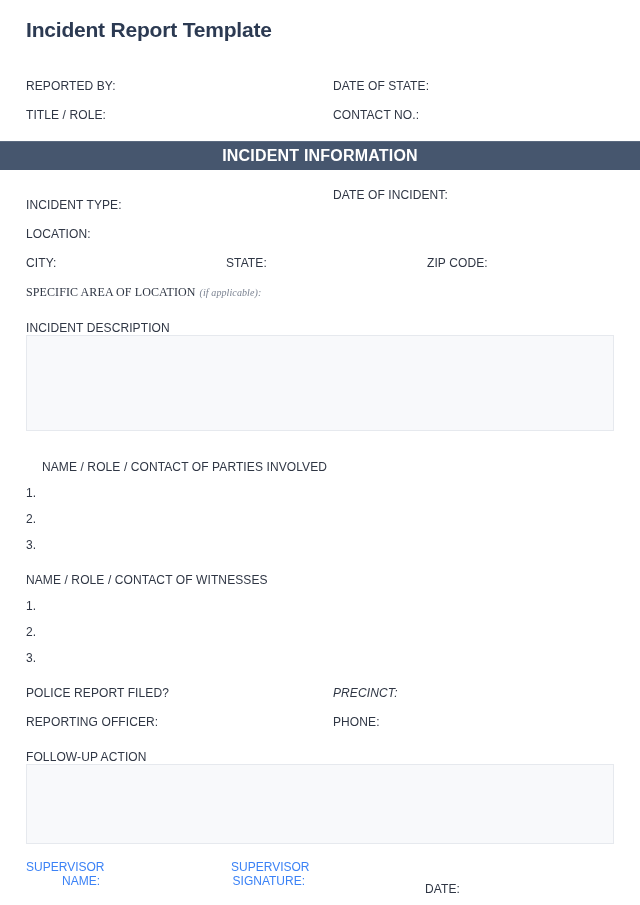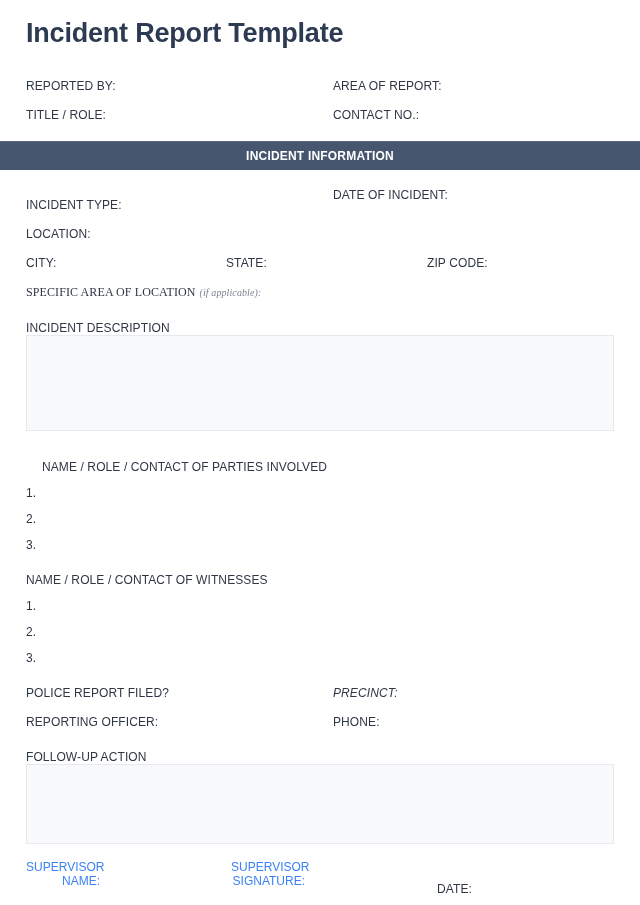--- a/index.html
+++ b/index.html
@@ -1,33 +1,33 @@
 <!DOCTYPE html>
 <html><head>
 <meta charset="utf-8">
 <style>
   * { box-sizing: border-box; margin: 0; padding: 0; }
   html, body { width: 640px; height: 905px; background: #ffffff; overflow: hidden; }
   body { font-family: "Liberation Sans", "DejaVu Sans", sans-serif; color: #2d3748; position: relative; }
-  .title { position: absolute; left: 26px; top: 18px; font-size: 27px; font-weight: bold; color: #2c3a52; letter-spacing: -0.2px; }
+  .title { position: absolute; left: 26px; top: 18px; font-size: 21px; font-weight: bold; color: #2c3a52; letter-spacing: -0.2px; }
   .lbl { position: absolute; font-size: 12px; color: #2f3644; letter-spacing: 0.1px; white-space: nowrap; margin-top: 8px; }
   .band { position: absolute; left: 0; top: 141px; width: 640px; height: 29px; background: #46566e; border-top: 1px solid #5b6a80; }
-  .band span { display: block; text-align: center; line-height: 28px; color: #ffffff; font-size: 12px; font-weight: bold; letter-spacing: 0.2px; }
+  .band span { display: block; text-align: center; line-height: 28px; color: #ffffff; font-size: 16px; font-weight: bold; letter-spacing: 0.2px; }
   .hint { font-style: italic; font-size: 10px; color: #7a8291; margin-left: 4px; }
   .box { position: absolute; left: 26px; width: 588px; background: #f8f9fb; border: 1px solid #e6e9ee; }
   .stack { position: absolute; font-size: 12px; color: #3b82f6; line-height: 14px; white-space: nowrap; }
   .stack span { display: block; }
 </style>
 </head>
 <body>
 
 <div class="title">Incident Report Template</div>
 
 <div class="lbl" style="left:26px; top:71px;">REPORTED BY:</div>
-<div class="lbl" style="left:333px; top:71px;">AREA OF REPORT:</div>
+<div class="lbl" style="left:333px; top:71px;">DATE OF STATE:</div>
 <div class="lbl" style="left:26px; top:100px;">TITLE / ROLE:</div>
 <div class="lbl" style="left:333px; top:100px;">CONTACT NO.:</div>
 
 <div class="band">
   <span>INCIDENT INFORMATION</span>
 </div>
 
 <div class="lbl" style="left:26px; top:190px;">INCIDENT TYPE:</div>
 <div class="lbl" style="left:333px; top:180px;">DATE OF INCIDENT:</div>
 <div class="lbl" style="left:26px; top:219px;text-align:center;">LOCATION:</div>
@@ -60,13 +60,13 @@
 <div class="box" style="top:764px; height:80px;"></div>
 
 <div class="stack" style="left:26px; top:860px; text-align:right; width:74px;">
   <span style="text-align:left;">SUPERVISOR</span>
   <span>NAME:</span>
 </div>
 <div class="stack" style="left:231px; top:860px; text-align:right; width:74px;">
   <span style="text-align:left;">SUPERVISOR</span>
   <span>SIGNATURE:</span>
 </div>
-<div class="lbl" style="left:437px; top:874px;">DATE:</div>
+<div class="lbl" style="left:425px; top:874px;">DATE:</div>
 
 </body></html>

